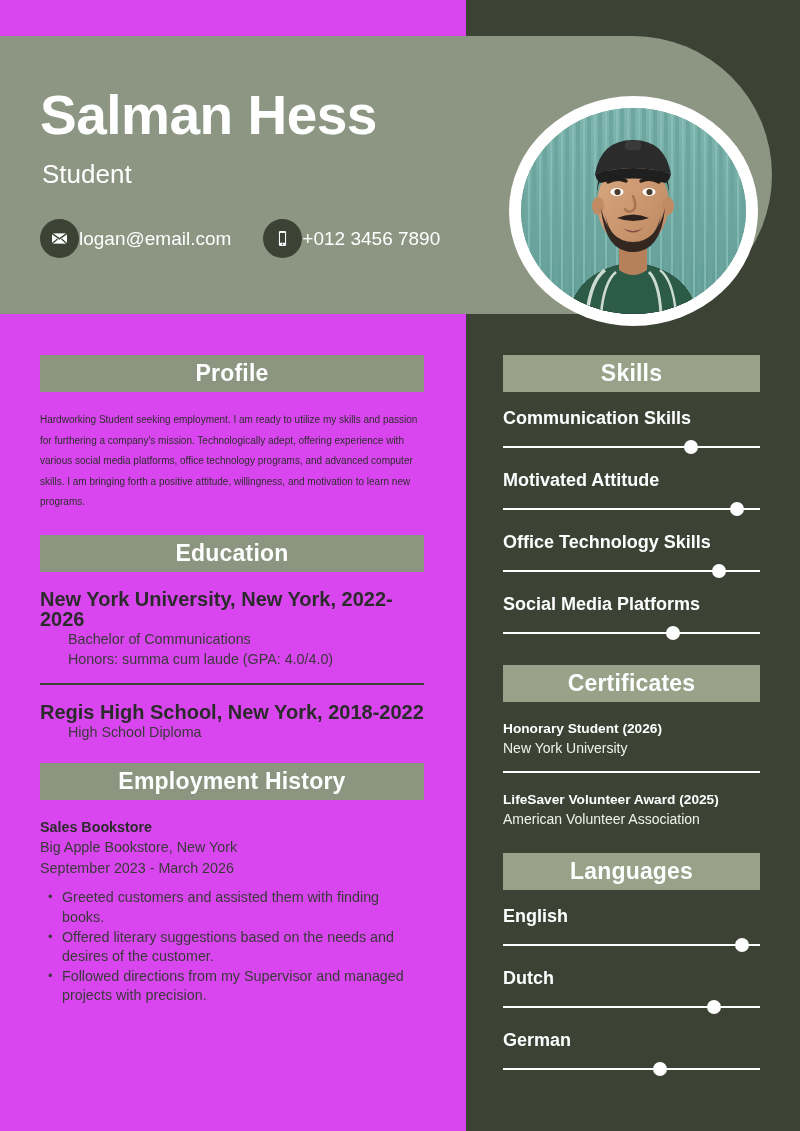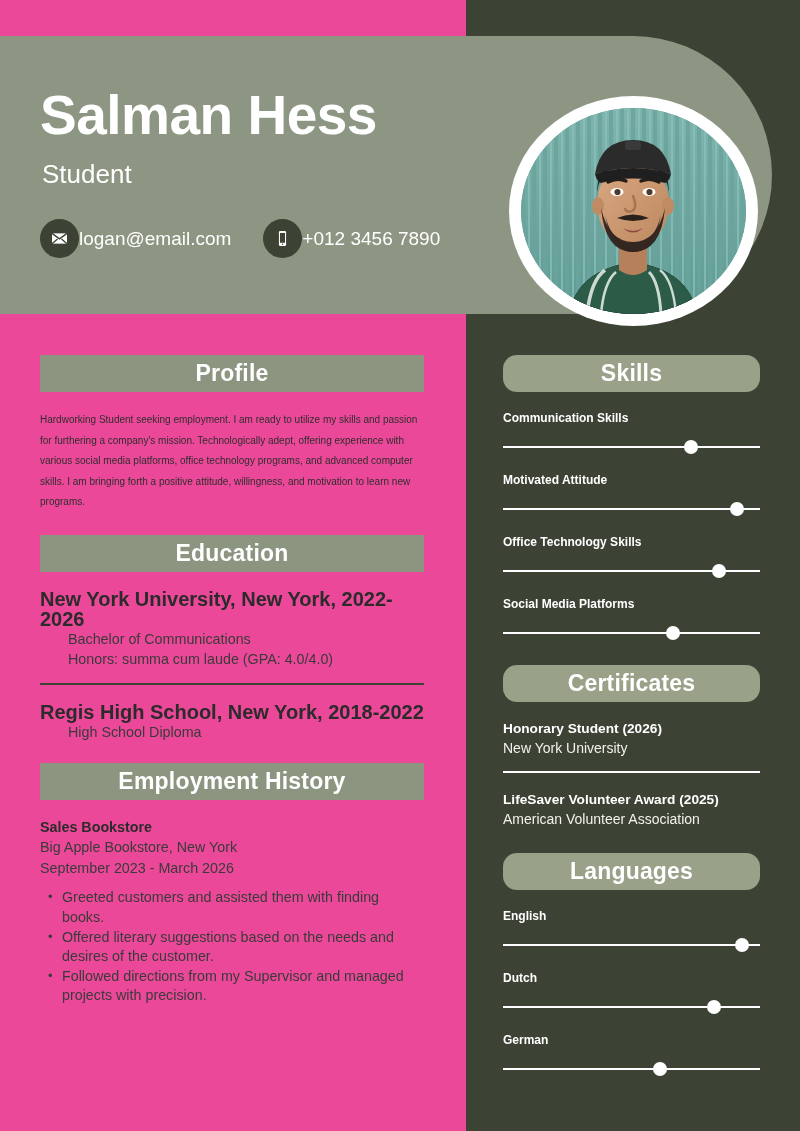--- a/index.html
+++ b/index.html
@@ -13,21 +13,21 @@
     font-family: "Liberation Sans", sans-serif;
     overflow: hidden;
     position: relative;
   }
 
   #resume {
     position: absolute;
     left: 0; top: 0;
     width: 800px;
     height: 1131px;
-    background: #ec4899;
+    background: #d946ef;
     overflow: hidden;
   }
 
   
   .dark-panel {
     position: absolute;
     left: 466px;
     top: 0;
     width: 334px;
     height: 1131px;
@@ -222,26 +222,25 @@
     left: 503px;
     top: 355px;
     width: 257px;
   }
   .section-bar-dark {
     background: #99a189;
     height: 37px;
     display: flex;
     align-items: center;
     justify-content: center;
-    border-radius: 14px;
   }
 
   .skill-item { margin-top: 18px; }
   .skill-label {
-    font-size: 12px;
+    font-size: 18px;
     font-weight: bold;
     color: #ffffff;
     line-height: 17px;
     margin-bottom: 13px;
   }
   .slider {
     position: relative;
     height: 14px;
   }
   .slider-track {

